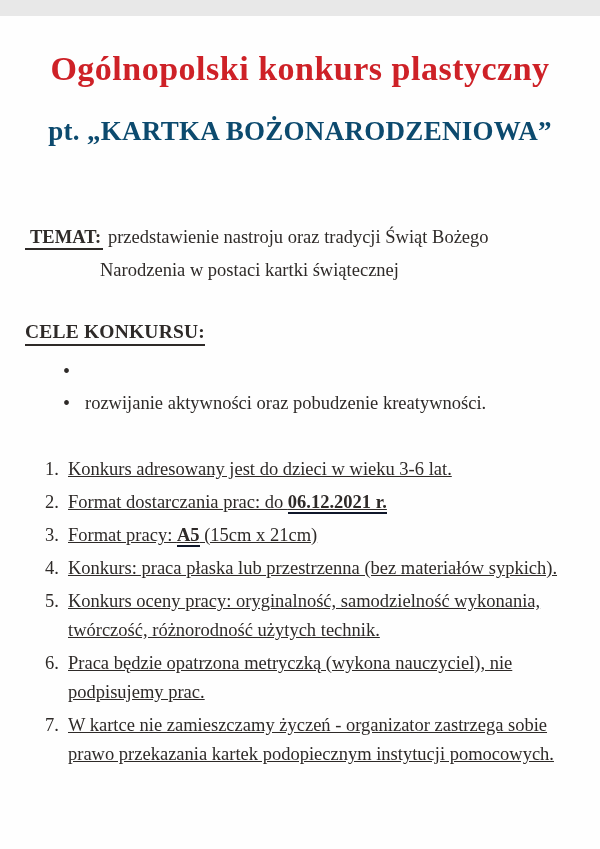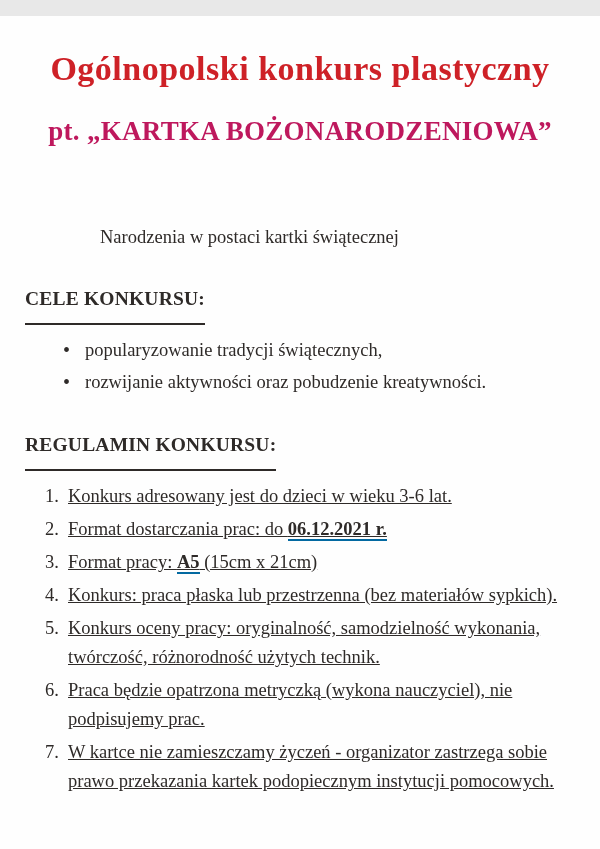--- a/index.html
+++ b/index.html
@@ -27,21 +27,21 @@
     font-weight: bold;
     color: #ce2127;
     letter-spacing: 0.5px;
   }
   .title-sub {
     margin: 22px 10px 0;
     text-align: center;
     font-size: 27px;
     line-height: 36px;
     font-weight: bold;
-    color: #be185d;
+    color: #0c4a6e;
     letter-spacing: 0.3px;
   }
   
   .body-text { font-size: 18.5px; }
   .temat {
     margin: 72px 20px 0 25px;
     line-height: 33px;
   }
   .temat-line1, .temat-line2 { display: block; }
   .temat-line2 { margin-left: 75px; }
@@ -49,21 +49,21 @@
     font-weight: bold;
     border-bottom: 2px solid #2e2a28;
     padding: 0 2px 1px 5px;
   }
   .section-heading {
     display: inline-block;
     margin: 0;
     font-size: 19.5px;
     font-weight: bold;
     border-bottom: 2px solid #2e2a28;
-    padding-bottom: 13px;
+    padding-bottom: 1px;
     letter-spacing: 0.2px;
   }
   .cele-section { margin: 34px 20px 0 25px; }
   .cele-list {
     list-style: none;
     margin: 9px 0 0;
     padding: 0 0 0 38px;
   }
   .cele-list li {
     display: flex;
@@ -85,52 +85,51 @@
     line-height: 29px;
     margin-bottom: 4px;
   }
   .rule-num {
     flex: 0 0 23px;
     width: 23px;
   }
   .rule-text { max-width: 512px; text-decoration: underline; }
   .emph {
     font-weight: bold;
-    border-bottom: 2px solid #0369a1;
+    border-bottom: 2px solid #0f172a;
     padding-bottom: 0px;
   }
 </style>
 </head>
 <body>
 
 <div class="page">
 
   <h1 class="title-main">Ogólnopolski konkurs plastyczny</h1>
   <h2 class="title-sub">pt. „KARTKA BOŻONARODZENIOWA”</h2>
 
   <p class="temat body-text">
+    <span class="temat-line1"><span class="heading-label">TEMAT:</span> <span>przedstawienie nastroju oraz tradycji Świąt Bożego</span></span>
     <span class="temat-line2">Narodzenia w postaci kartki świątecznej</span>
   </p>
 
   <div class="cele-section body-text">
     <h3 class="section-heading">CELE KONKURSU:</h3>
     <ul class="cele-list">
       <li>
         <span class="bullet-marker">•</span>
-        <span>popularyzowanie tradycji świątecznych,</span>
       </li>
       <li>
         <span class="bullet-marker">•</span>
         <span>rozwijanie aktywności oraz pobudzenie kreatywności.</span>
       </li>
     </ul>
   </div>
 
   <div class="regulamin-section body-text">
-    <h3 class="section-heading">REGULAMIN KONKURSU:</h3>
     <ol class="rules-list">
       <li>
         <span class="rule-num">1.</span>
         <span class="rule-text">Konkurs adresowany jest do dzieci w wieku 3-6 lat.</span>
       </li>
       <li>
         <span class="rule-num">2.</span>
         <span class="rule-text"><span>Format dostarczania prac: do </span><span class="emph">06.12.2021 r.</span></span>
       </li>
       <li>

